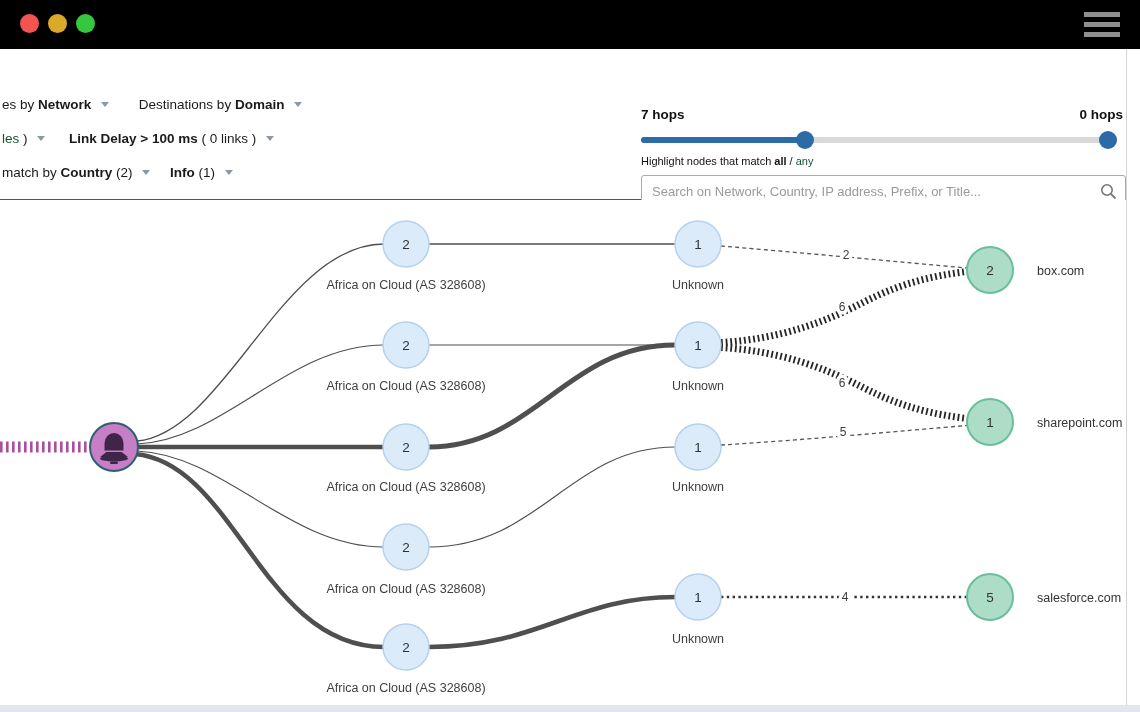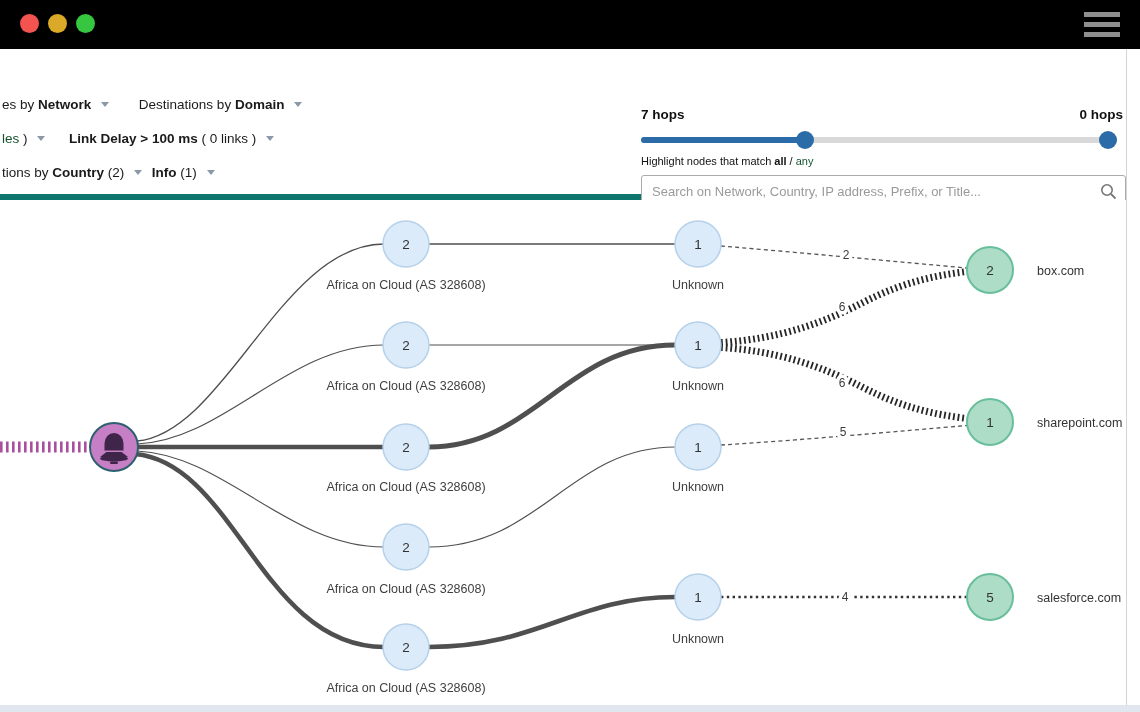--- a/index.html
+++ b/index.html
@@ -12,21 +12,21 @@
   .tl { position:absolute; top:14px; width:19px; height:19px; border-radius:50%; }
   .tl.red    { left:20px; background:#f4544f; }
   .tl.yellow { left:48px; background:#d9a927; }
   .tl.green  { left:76px; background:#37c63f; }
   .hamburger { position:absolute; right:20px; top:12px; width:36px; height:26px; cursor:pointer; }
   .hamburger .bar { position:absolute; left:0; width:36px; height:4.5px; background:#8f8f8f; }
   .hamburger .b1 { top:0; } .hamburger .b2 { top:10px; } .hamburger .b3 { top:20px; }
 
   
   .toolbar { position:absolute; left:0; top:49px; width:912px; height:151px; background:#fff;
-    border-bottom:6px solid #0f766e; font-size:13.5px; color:#1a1a1a; }
+    border-bottom:1px solid #0f766e; font-size:13.5px; color:#1a1a1a; }
   .frow { position:absolute; white-space:nowrap; }
   .fitem { display:inline-block; cursor:pointer; }
   .b { font-weight:bold; }
   .bluelink { color:#14532d; cursor:pointer; }
   .caret { display:inline-block; width:0; height:0; border-left:4.5px solid transparent;
     border-right:4.5px solid transparent; border-top:5px solid #8a98a8; margin-left:6px;
     vertical-align:middle; position:relative; top:-1px; }
 
   
   .controls { position:absolute; left:641px; top:49px; width:485px; height:151px; }
@@ -97,24 +97,24 @@
         <span class="caret"></span>
       </span>
       <span class="fitem" style="margin-left:20px;">
         <span class="b">Link Delay &gt; 100 ms</span><span> ( 0 links )</span>
         <span class="caret"></span>
       </span>
     </div>
 
     <div class="frow" style="left:2px; top:116px;">
       <span class="fitem">
-        <span>tions by </span><span class="b">Country</span><span> (2)</span>
-        <span class="caret"></span>
-      </span>
-      <span class="fitem" style="margin-left:6px;">
+        <span>match by </span><span class="b">Country</span><span> (2)</span>
+        <span class="caret"></span>
+      </span>
+      <span class="fitem" style="margin-left:16px;">
         <span class="b">Info</span><span> (1)</span>
         <span class="caret"></span>
       </span>
     </div>
 
     <div class="controls">
       <div class="hops">
         <span class="left">7 hops</span>
         <span class="right">0 hops</span>
       </div>

